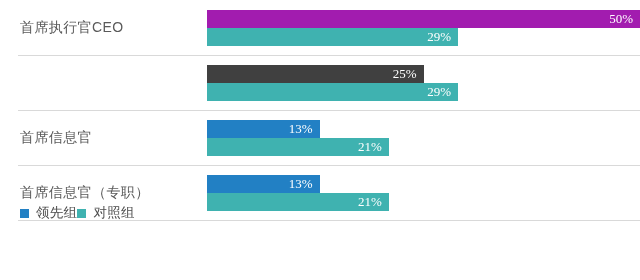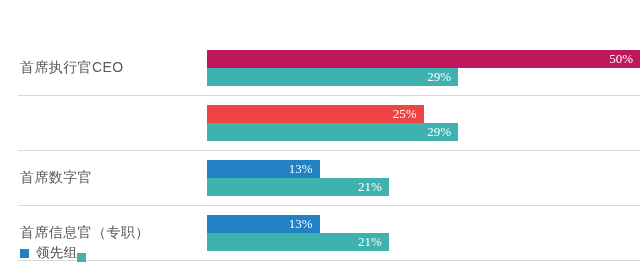--- a/index.html
+++ b/index.html
@@ -13,21 +13,20 @@
     font-family: "Liberation Sans", "DejaVu Sans", sans-serif;
     overflow: hidden;
     position: relative;
   }
 
   #chart-root {
     position: relative;
     width: 640px;
     height: 236px;
     box-sizing: border-box;
-    margin-top: 40px;
   }
 
   
   .rows {
     position: absolute;
     left: 0;
     top: 0;
     width: 640px;
     height: 236px;
   }
@@ -102,21 +101,21 @@
     line-height: 1;
     white-space: nowrap;
   }
 
   
   .legend {
     position: absolute;
     left: 20px;
     bottom: 14px;
     display: flex;
-    align-items: flex-end;
+    align-items: flex-start;
   }
 
   .legend-item {
     display: flex;
     align-items: center;
     gap: 7px;
   }
 
   .legend-swatch {
     width: 9px;
@@ -142,44 +141,44 @@
 <body>
 
 <div id="chart-root">
 
   <div class="rows">
 
     <div class="row">
 
       <div class="row-label">首席执行官CEO</div>
       <div class="bars">
-        <div class="bar lead" style="width: 100%; background: #be185d;">
+        <div class="bar lead" style="width: 100%; background: #a21caf;">
           <span class="bar-value">50%</span>
         </div>
         <div class="bar control" style="width: 58%; background: rgb(63, 178, 176);">
           <span class="bar-value">29%</span>
         </div>
       </div>
     </div>
 
     <div class="row">
       <div class="row-divider"></div>
       <div class="bars">
-        <div class="bar lead" style="width: 50%; background: #ef4444;">
+        <div class="bar lead" style="width: 50%; background: #404040;">
           <span class="bar-value">25%</span>
         </div>
         <div class="bar control" style="width: 58%; background: rgb(63, 178, 176);">
           <span class="bar-value">29%</span>
         </div>
       </div>
     </div>
 
     <div class="row">
       <div class="row-divider"></div>
-      <div class="row-label">首席数字官</div>
+      <div class="row-label">首席信息官</div>
       <div class="bars">
         <div class="bar lead" style="width: 26%; background: rgb(34, 128, 196);">
           <span class="bar-value">13%</span>
         </div>
         <div class="bar control" style="width: 42%; background: rgb(63, 178, 176);">
           <span class="bar-value">21%</span>
         </div>
       </div>
     </div>
 
@@ -202,16 +201,17 @@
 
   </div>
 
   <div class="legend">
     <div class="legend-item">
       <span class="legend-swatch lead" style="background: rgb(34, 128, 196);"></span>
       <span class="legend-label">领先组</span>
     </div>
     <div class="legend-item">
       <span class="legend-swatch control" style="background: rgb(63, 178, 176);"></span>
+      <span class="legend-label">对照组</span>
     </div>
   </div>
 
 </div>
 
 </body></html>

